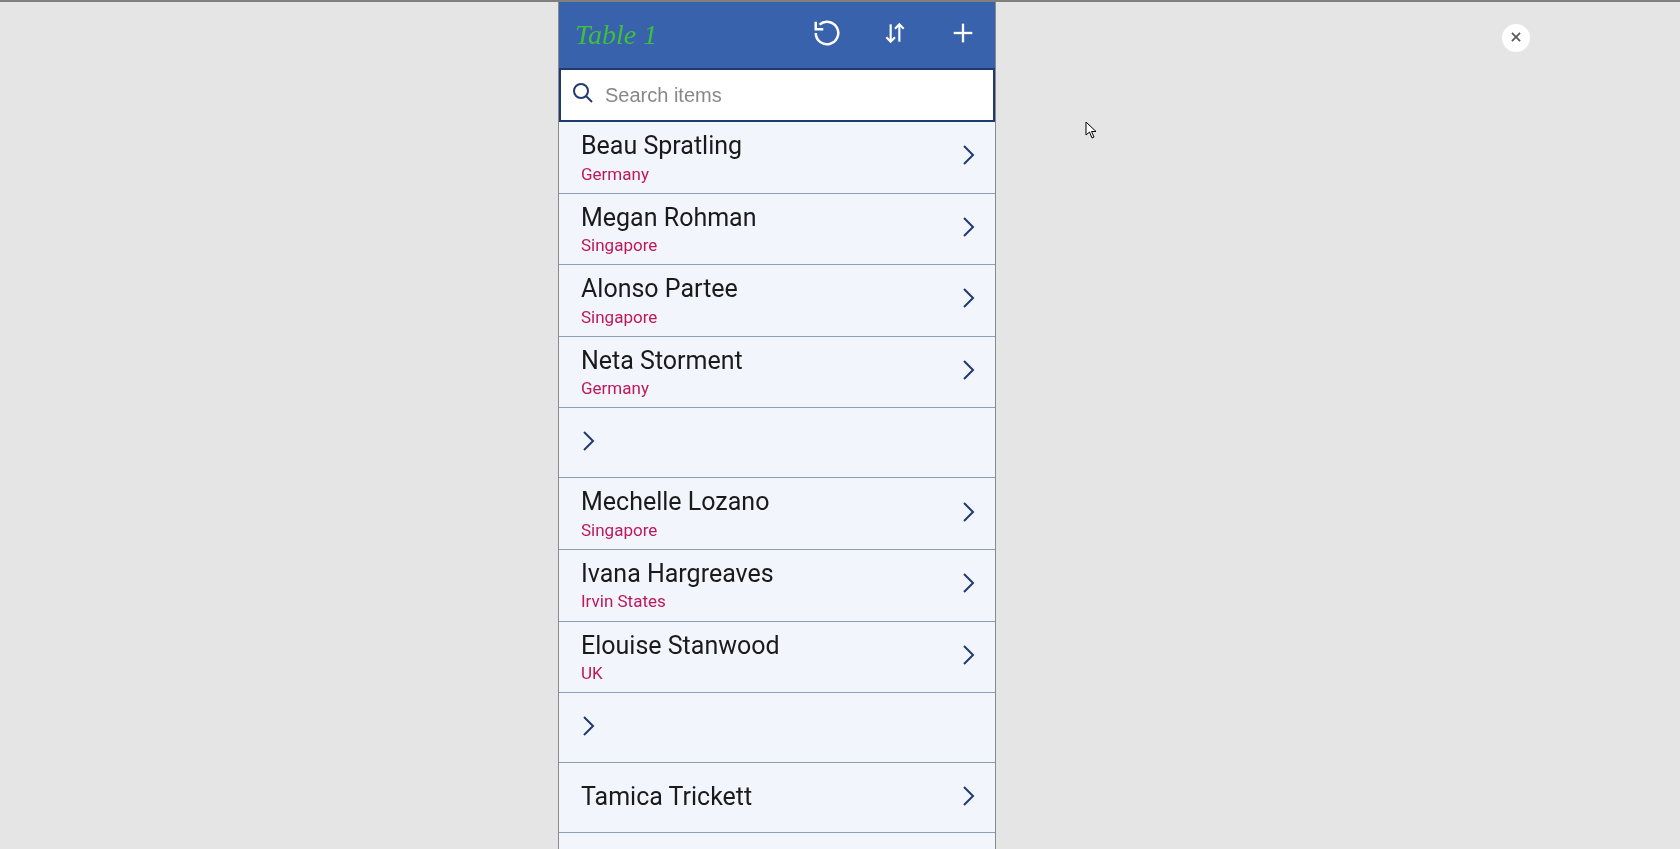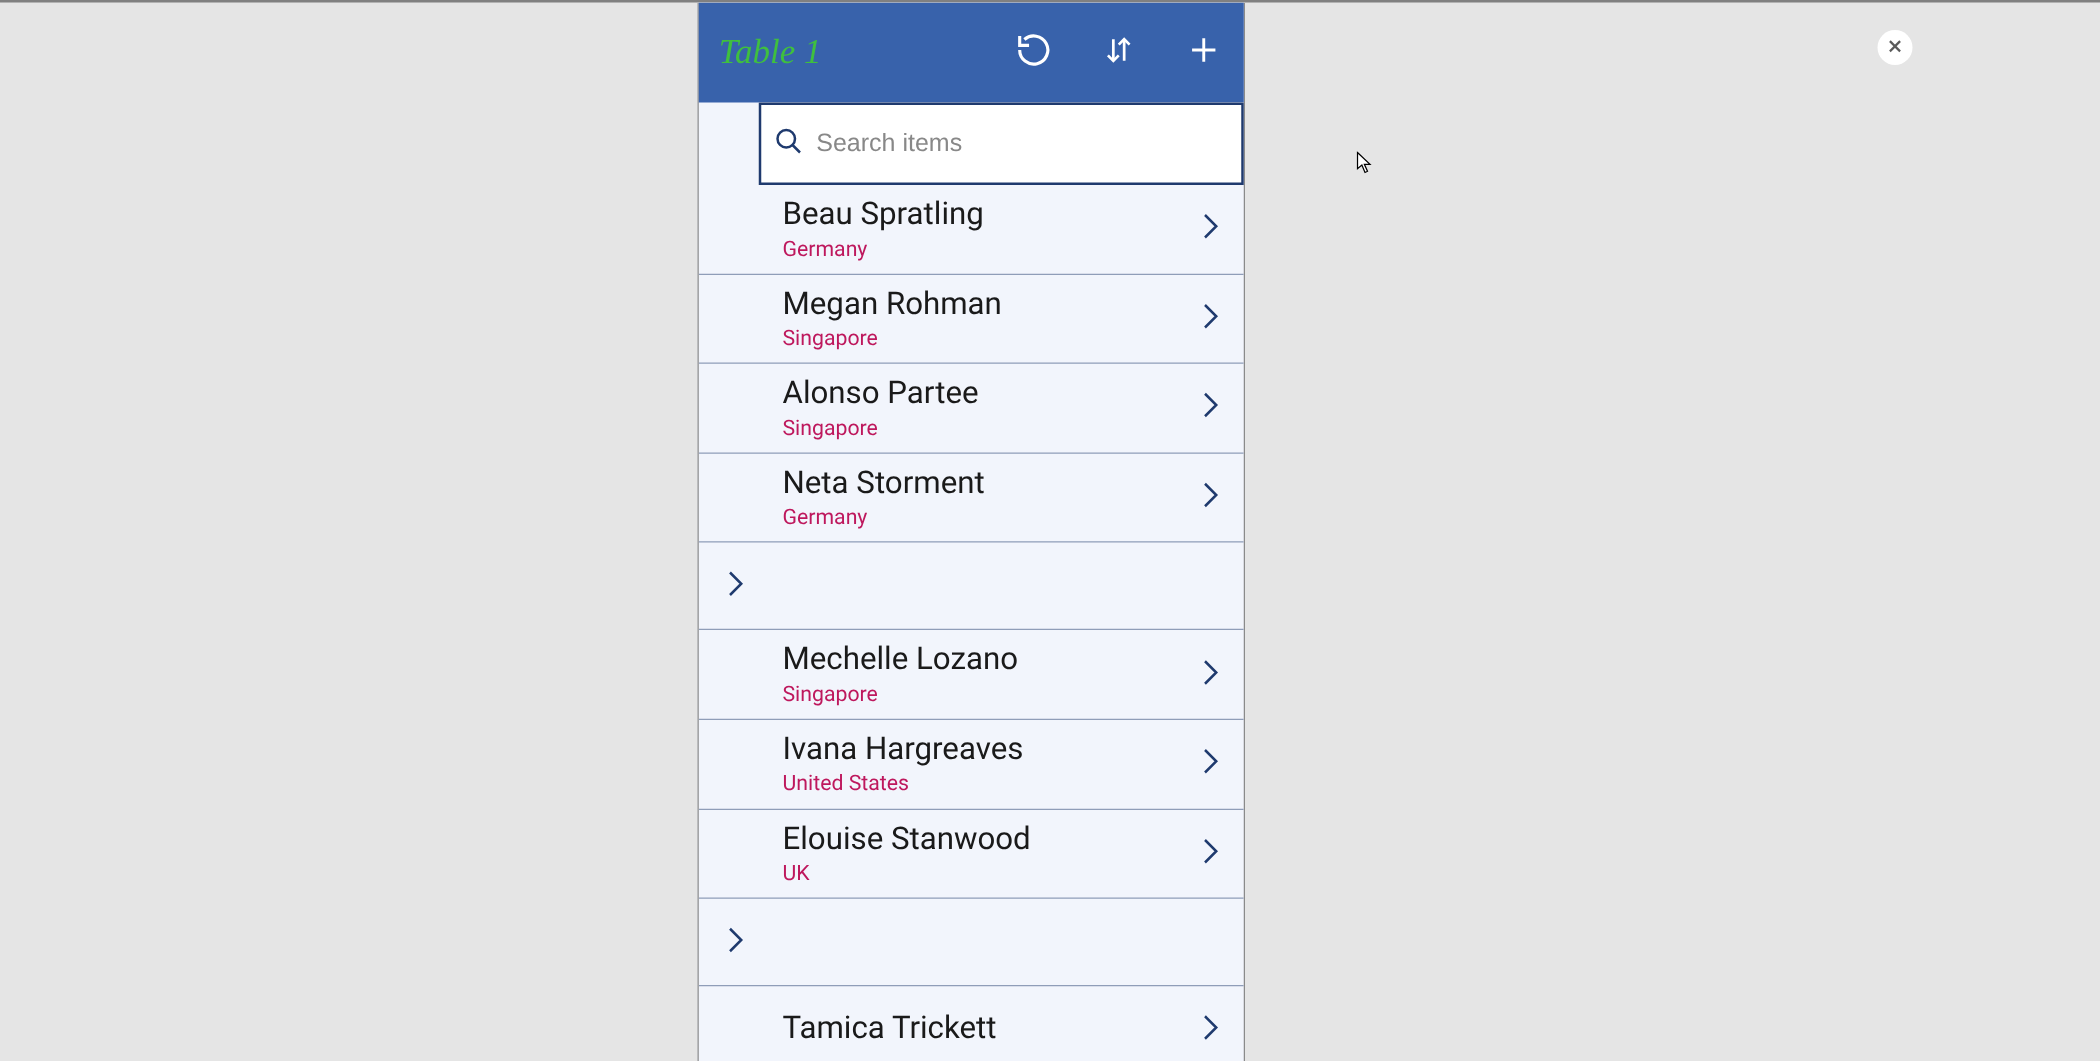--- a/index.html
+++ b/index.html
@@ -21,21 +21,21 @@
       left: 558px;
       top: 0;
       width: 438px;
       background: #f2f5fc;
       border: 1px solid #8a8a8a;
       border-top: none;
       height: 849px;
     }
     .panel-header {
       background: #3862ab;
-      height: 80px;
+      height: 66px;
       display: flex;
       align-items: center;
       padding: 0 16px;
       gap: 16px;
     }
     .panel-title {
       font-family: "Comic Sans MS", "Marker Felt", cursive;
       font-size: 28px;
       font-style: italic;
       font-weight: 400;
@@ -51,25 +51,24 @@
       margin-left: 20px;
       cursor: pointer;
     }
     .hdr-icon svg {
       stroke: #ffffff;
       fill: none;
     }
     .search-bar {
       border: 2px solid #1f3a6e;
       background: #ffffff;
-      height: 66px;
+      height: 54px;
       display: flex;
       align-items: center;
       padding: 0 10px;
-      margin-left: 48px;
     }
     .search-bar svg {
       stroke: #1f3a6e;
       fill: none;
     }
     .search-input {
       border: none;
       outline: none;
       font-size: 20px;
       color: #555;
@@ -88,21 +87,20 @@
       padding: 8px 18px 8px 22px;
       display: flex;
       align-items: center;
       justify-content: space-between;
       cursor: pointer;
       min-height: 70px;
     }
     .item-text {
       display: flex;
       flex-direction: column;
-      margin-left: 45px;
     }
     .item-name {
       font-size: 25px;
       color: #1a1a1a;
       font-weight: 400;
       line-height: 1.3;
     }
     .item-sub {
       font-size: 17px;
       color: #be185d;
@@ -233,21 +231,21 @@
           <div class="item-name">Mechelle Lozano</div>
           <div class="item-sub">Singapore</div>
         </div>
         <div class="chevron"><svg width="16" height="28" viewBox="0 0 16 28" stroke-width="2">
             <polyline points="3 5 12 14 3 23" fill="none"></polyline>
           </svg></div>
       </div>
       <div class="list-item">
         <div class="item-text">
           <div class="item-name">Ivana Hargreaves</div>
-          <div class="item-sub">United States</div>
+          <div class="item-sub">Irvin States</div>
         </div>
         <div class="chevron"><svg width="16" height="28" viewBox="0 0 16 28" stroke-width="2">
             <polyline points="3 5 12 14 3 23" fill="none"></polyline>
           </svg></div>
       </div>
       <div class="list-item">
         <div class="item-text">
           <div class="item-name">Elouise Stanwood</div>
           <div class="item-sub">UK</div>
         </div>

